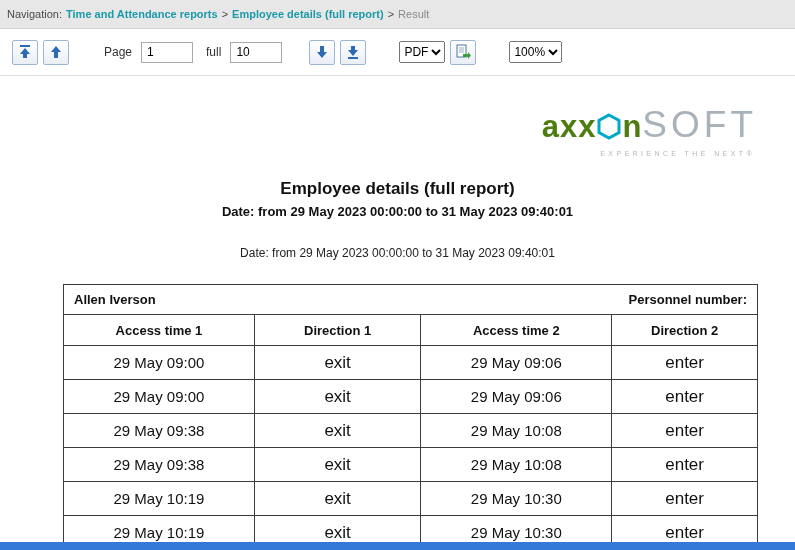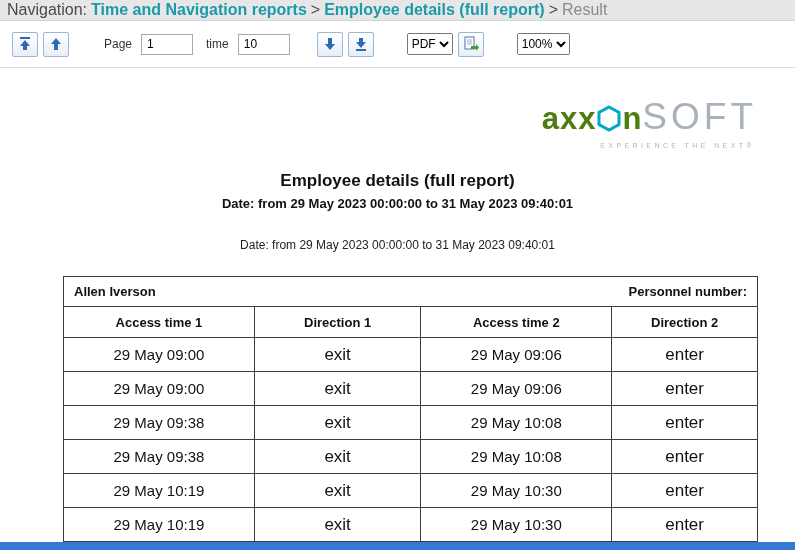--- a/index.html
+++ b/index.html
@@ -7,26 +7,26 @@
   body {
     width:795px; height:550px;
     font-family:"Liberation Sans", sans-serif;
     background:#ffffff;
     overflow:hidden;
     position:relative;
   }
 
   
   .navbar {
-    height:21px;
+    height:29px;
     background:#e7e7e7;
     border-bottom:1px solid #d2d2d2;
     display:flex; align-items:center;
     padding:0 7px;
-    font-size:16px;
+    font-size:11px;
     color:#4a4a4a;
     white-space:nowrap;
   }
   .navbar span { margin-right:4px; }
   .nav-link { color:#1b9aaa; font-weight:bold; cursor:pointer; }
   .nav-sep { color:#4a4a4a; }
   .nav-current { color:#8a8a8a; }
 
   
   .toolbar {
@@ -148,21 +148,21 @@
     width:795px; height:8px;
     background:#3579d8;
     cursor:pointer;
   }
 </style>
 </head>
 <body>
 
 <div class="navbar">
   <span>Navigation:</span>
-  <span class="nav-link">Time and Navigation reports</span>
+  <span class="nav-link">Time and Attendance reports</span>
   <span class="nav-sep">&gt;</span>
   <span class="nav-link">Employee details (full report)</span>
   <span class="nav-sep">&gt;</span>
   <span class="nav-current">Result</span>
 </div>
 
 <div class="toolbar">
   <div class="grp">
     <button class="tb-btn">
       <span>
@@ -177,21 +177,21 @@
         <svg width="12" height="14" viewBox="0 0 12 14">
           <polygon points="6,1 11,7 8,7 8,13 4,13 4,7 1,7" fill="#2d6ab4"></polygon>
         </svg>
       </span>
     </button>
   </div>
 
   <div class="grp">
     <span class="tb-label">Page</span>
     <input class="tb-input" value="1" style="">
-    <span class="tb-label">time</span>
+    <span class="tb-label">full</span>
     <input class="tb-input" value="10" style="">
   </div>
 
   <div class="grp">
     <button class="tb-btn">
       <span>
         <svg width="12" height="14" viewBox="0 0 12 14">
           <polygon points="6,13 1,7 4,7 4,1 8,1 8,7 11,7" fill="#2d6ab4"></polygon>
         </svg>
       </span>

